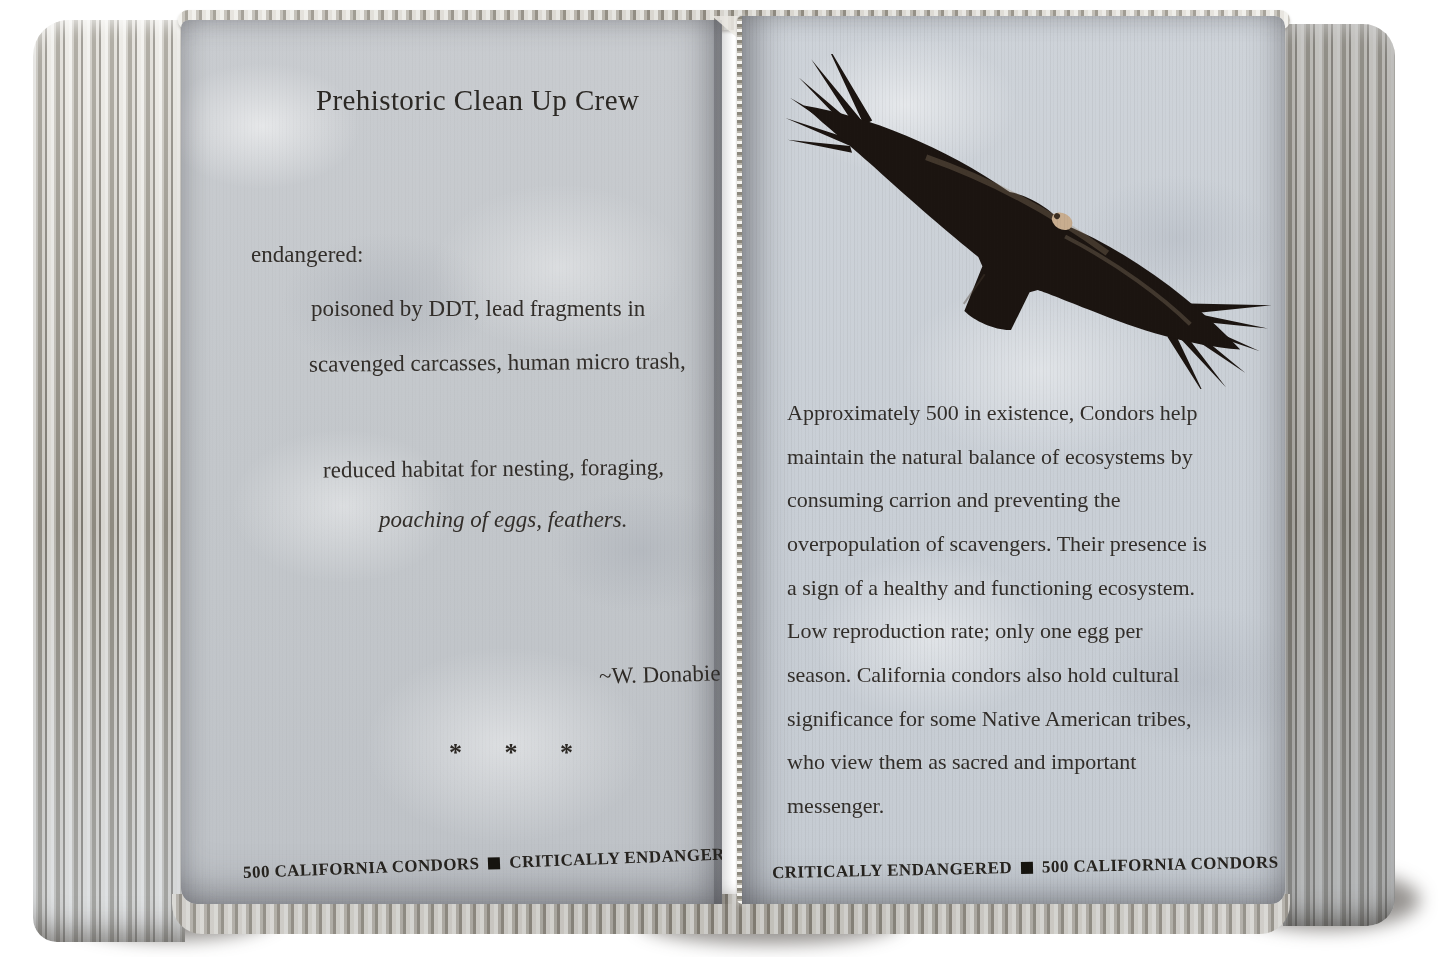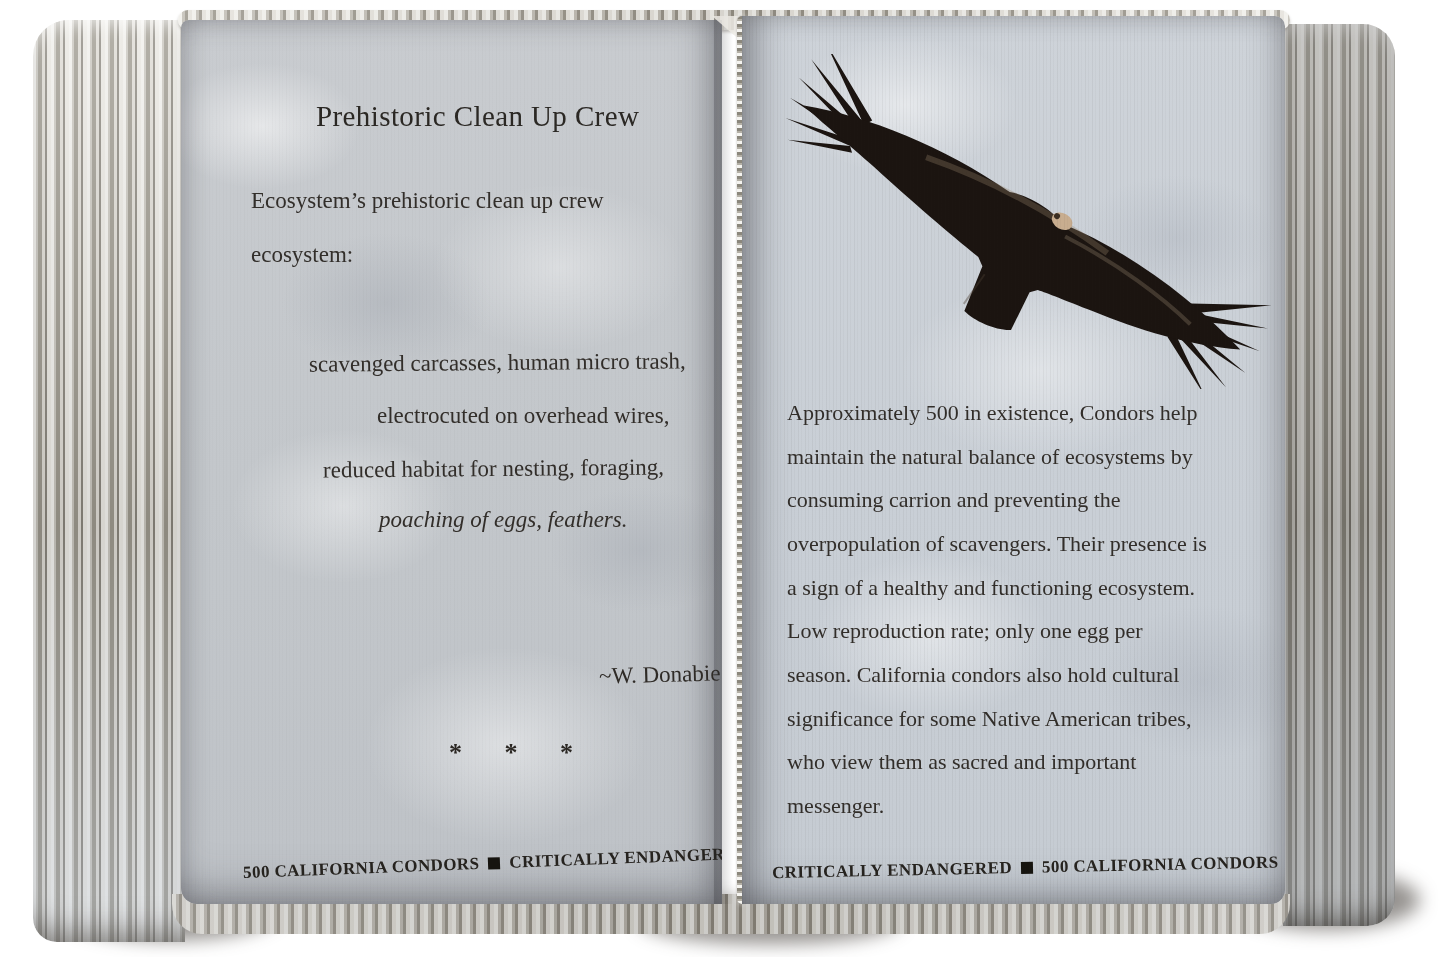--- a/index.html
+++ b/index.html
@@ -90,26 +90,25 @@
   <div class="shadow" style="left:1230px;top:870px;width:190px;height:60px;"></div>
 
   <div class="abs metal-v edge-left"></div>
   <div class="abs metal-v edge-right"></div>
   <div class="abs metal-h edge-top"></div>
   <div class="abs metal-h edge-bottom"></div>
 
   <div class="abs page page-left">
     <div class="grain grain-light"></div>
 
-    <div class="t page-title" style="left:135px;top:80px;">Prehistoric Clean Up Crew</div>
+    <div class="t page-title" style="left:135px;top:64px;">Prehistoric Clean Up Crew</div>
 
-    <div class="t poem-line" style="left:70px;top:168px;">Ecosystem’s prehistoric clean up crew</div>
-    <div class="t poem-line" style="left:70px;top:222px;">ecosystem:</div>
+    <div class="t poem-line" style="left:70px;top:222px;">endangered:</div>
+    <div class="t poem-line" style="left:130px;top:276px;">poisoned by DDT, lead fragments in</div>
     <div class="t poem-line" style="left:128px;top:330px;transform:rotate(-.5deg);">scavenged carcasses, human micro trash,</div>
-    <div class="t poem-line" style="left:196px;top:383px;">electrocuted on overhead wires,</div>
     <div class="t poem-line" style="left:142px;top:436px;transform:rotate(-.5deg);">reduced habitat for nesting, foraging,</div>
     <div class="t poem-line" style="left:198px;top:487px;font-style:italic;">poaching of eggs, feathers.</div>
 
     <div class="t attribution" style="left:418px;top:642px;transform:rotate(-1.5deg);">~W. Donabie</div>
 
     <div class="t separator" style="left:268px;top:718px;">* * *</div>
 
     <div class="t footer" style="left:62px;top:834px;width:470px;transform:rotate(-2.2deg);">
       <span>500 CALIFORNIA CONDORS</span><span class="sq"></span><span>CRITICALLY ENDANGERED</span>
     </div>

